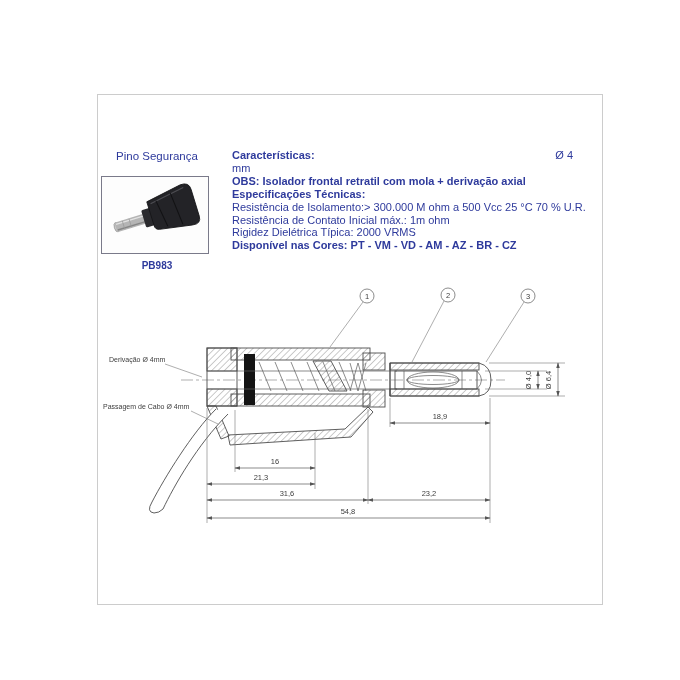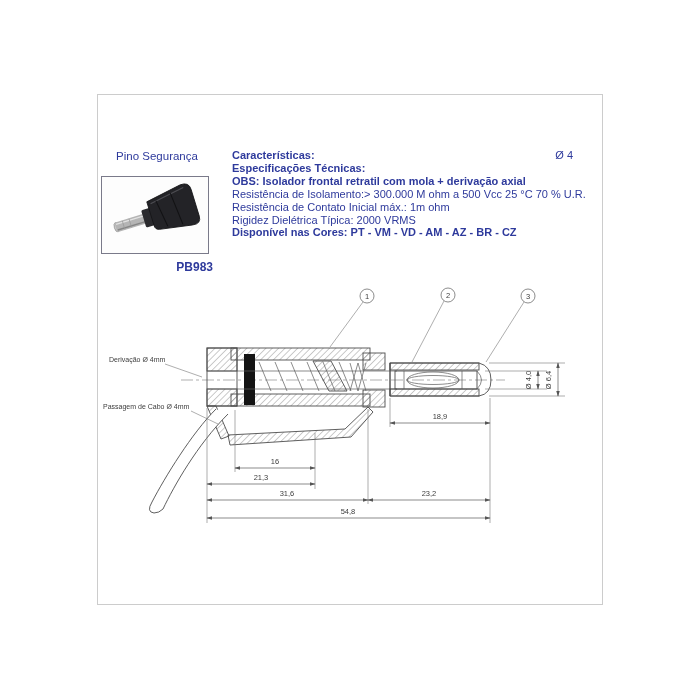--- a/index.html
+++ b/index.html
@@ -11,21 +11,21 @@
     position:absolute;left:97px;top:94px;width:504px;height:509px;
     border:1px solid #cccccc;background:#ffffff;
   }
   
   .left-col{position:absolute;left:101px;top:150px;width:112px;text-align:center;}
   .product-title{color:#2e3a9c;font-weight:normal;font-size:11.5px;}
   .photo-box{
     margin-top:14px;width:108px;height:78px;border:1px solid #7a7a8a;
     background:#fdfdfd;display:flex;align-items:center;justify-content:center;box-sizing:border-box;
   }
-  .product-code{margin-top:6px;color:#2e3a9c;font-weight:bold;font-size:12px;text-align:right;}
+  .product-code{margin-top:6px;color:#2e3a9c;font-weight:bold;font-size:10px;}
   
   .specs{
     position:absolute;left:232px;top:149px;width:341px;color:#2e3a9c;
     font-size:11px;line-height:12.9px;
   }
   .specs .ln{white-space:nowrap;}
   .specs .b{font-weight:bold;}
   .row1{display:flex;justify-content:space-between;}
   
   .drawing{position:absolute;left:95px;top:283px;}
@@ -64,22 +64,23 @@
     </svg>
   </div>
   <div class="product-code">PB983</div>
 </div>
 
 <div class="specs">
   <div class="row1">
     <span class="ln b">Características:</span>
     <span class="ln">Ø 4</span>
   </div>
+  <div class="ln">mm</div>
+  <div class="ln b">OBS: Isolador frontal retratil com mola + derivação axial</div>
   <div class="ln b">Especificações Técnicas:</div>
-  <div class="ln b">OBS: Isolador frontal retratil com mola + derivação axial</div>
   <div class="ln">Resistência de Isolamento:&gt; 300.000 M ohm a 500 Vcc 25 °C 70 % U.R.</div>
   <div class="ln">Resistência de Contato Inicial máx.: 1m ohm</div>
   <div class="ln">Rigidez Dielétrica Típica: 2000 VRMS</div>
   <div class="ln b">Disponível nas Cores: PT - VM - VD - AM - AZ - BR - CZ</div>
 </div>
 
 <div class="drawing">
 <svg width="490" height="285" viewBox="0 0 490 285">
   <defs>
     <pattern id="hatch" width="4.5" height="4.5" patternUnits="userSpaceOnUse" patternTransform="rotate(45)">

